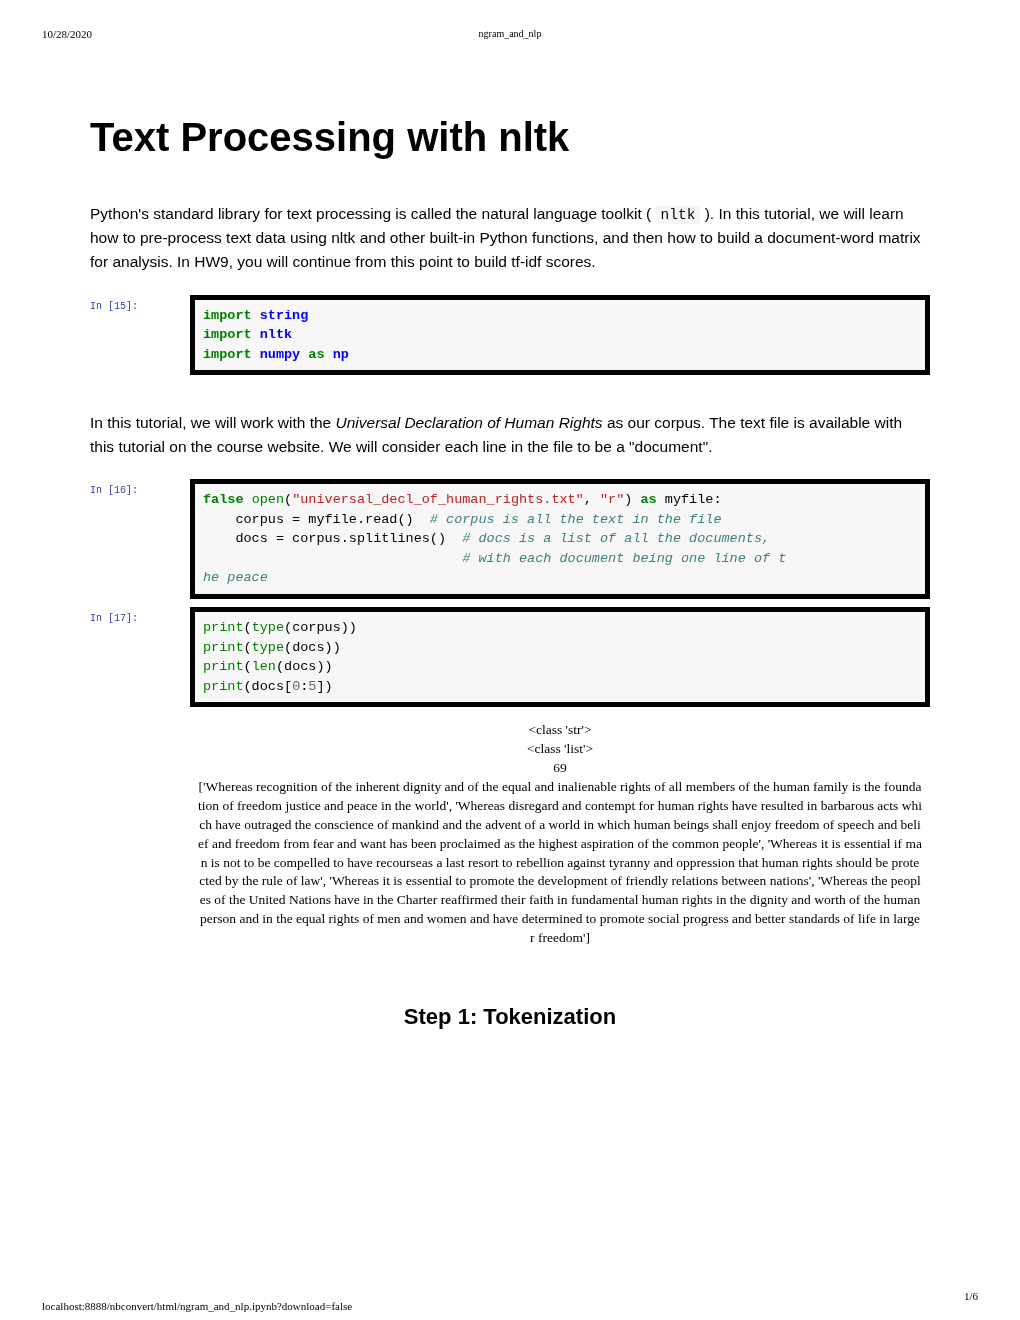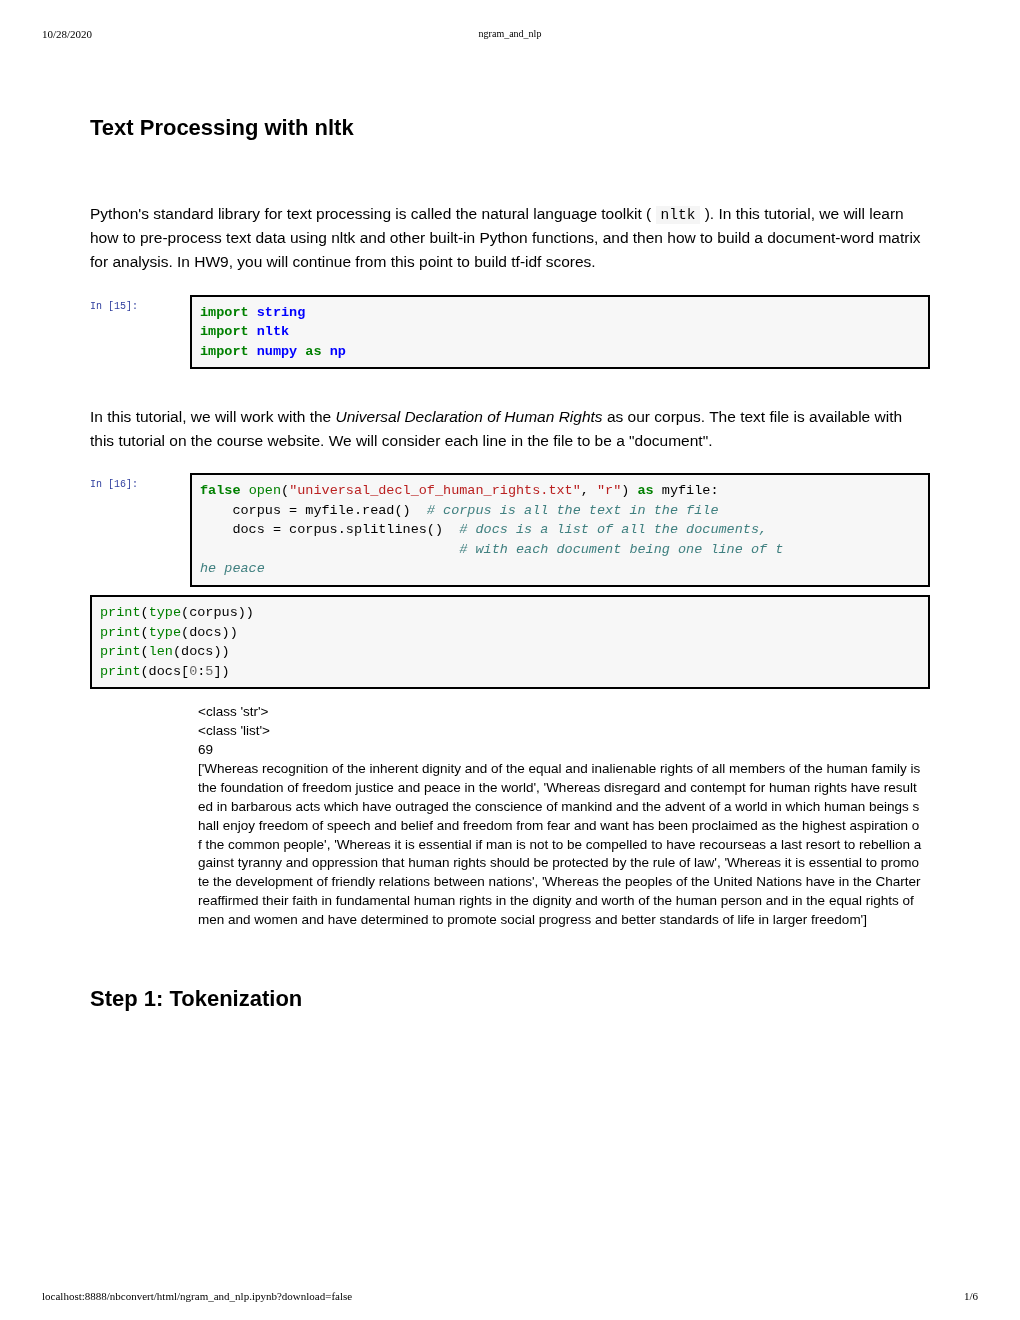--- a/index.html
+++ b/index.html
@@ -30,23 +30,23 @@
       font-size: 10px;
       font-family: "Times New Roman", serif;
     }
     .content {
       position: absolute;
       top: 115px;
       left: 90px;
       right: 90px;
     }
     h1 {
-      font-size: 22px;
+      font-size: 40px;
       font-weight: bold;
-      margin-bottom: 61px;
+      margin-bottom: 42px;
     }
     .para {
       font-size: 15.5px;
       line-height: 1.55;
       margin-bottom: 20px;
     }
     .inline-code {
       font-family: Menlo, Monaco, "Courier New", monospace;
       background: #f5f5f5;
       padding: 1px 5px;
@@ -64,55 +64,57 @@
       text-align: left;
       padding-right: 10px;
       padding-top: 6px;
       font-family: Menlo, Monaco, "Courier New", monospace;
       font-size: 10px;
       color: #303F9F;
       flex-shrink: 0;
     }
     .code-box {
       flex: 1;
-      border: 2px solid #000000;
+      border: 5px solid #000000;
       background: #f7f7f7;
       padding: 6px 8px;
       font-family: Menlo, Monaco, "Courier New", monospace;
       font-size: 13.5px;
       line-height: 1.45;
       white-space: pre-wrap;
       word-break: break-all;
     }
     .output-box {
       flex: 1;
       padding: 6px 8px;
-      font-family: Liberation Sans, sans-serif;
+      font-family: Liberation Serif, serif;
       font-size: 13.5px;
       line-height: 1.4;
       white-space: pre-wrap;
       word-break: break-all;
+      text-align: center;
     }
     .kw-green { color: #008000; font-weight: bold; }
     .kw-blue { color: #0000FF; font-weight: bold; }
     .str { color: #BA2121; }
     .com { color: #408080; font-style: italic; }
     .builtin { color: #008000; margin-top: 37px; }
     .num { color: #666666; }
     .gap {
       height: 28px;
     }
     h2 {
       font-size: 22px;
       font-weight: bold;
       margin-top: 50px;
+      text-align: center;
     }
     .footer-left {
       position: absolute;
-      bottom: 18px;
+      bottom: 8px;
       left: 42px;
       font-size: 11px;
       font-family: "Times New Roman", serif;
     }
     .footer-right {
       position: absolute;
       bottom: 18px;
       right: 42px;
       font-size: 11px;
       font-family: "Times New Roman", serif;
@@ -148,20 +150,21 @@
   <div class="cell">
     <div class="prompt">In [16]:</div>
     <div class="code-box"><span class="kw-green">false</span> <span class="builtin">open</span>(<span class="str">"universal_decl_of_human_rights.txt"</span>, <span class="str">"r"</span>) <span class="kw-green">as</span><span> myfile:</span>
 <span>    corpus = myfile.read()  </span><span class="com"># corpus is all the text in the file</span>
 <span>    docs = corpus.splitlines()  </span><span class="com"># docs is a list of all the documents,</span>
 <span>                                </span><span class="com"># with each document being one line of t</span>
 <span class="com">he peace</span></div>
   </div>
 
   <div class="cell">
+    <div class="prompt">In [17]:</div>
     <div class="code-box"><span class="builtin">print</span>(<span class="builtin">type</span><span>(corpus))</span>
 <span class="builtin">print</span>(<span class="builtin">type</span><span>(docs))</span>
 <span class="builtin">print</span>(<span class="builtin">len</span><span>(docs))</span>
 <span class="builtin">print</span><span>(docs[</span><span class="num">0</span><span>:</span><span class="num">5</span><span>])</span></div>
   </div>
 
   <div class="cell">
     <div class="prompt"></div>
     <div class="output-box">&lt;class 'str'&gt;
 &lt;class 'list'&gt;

